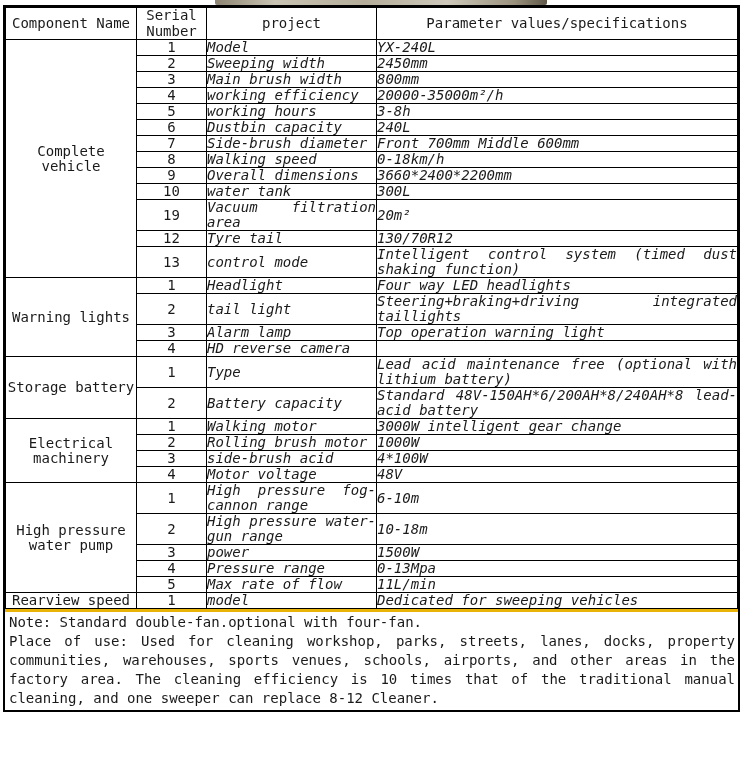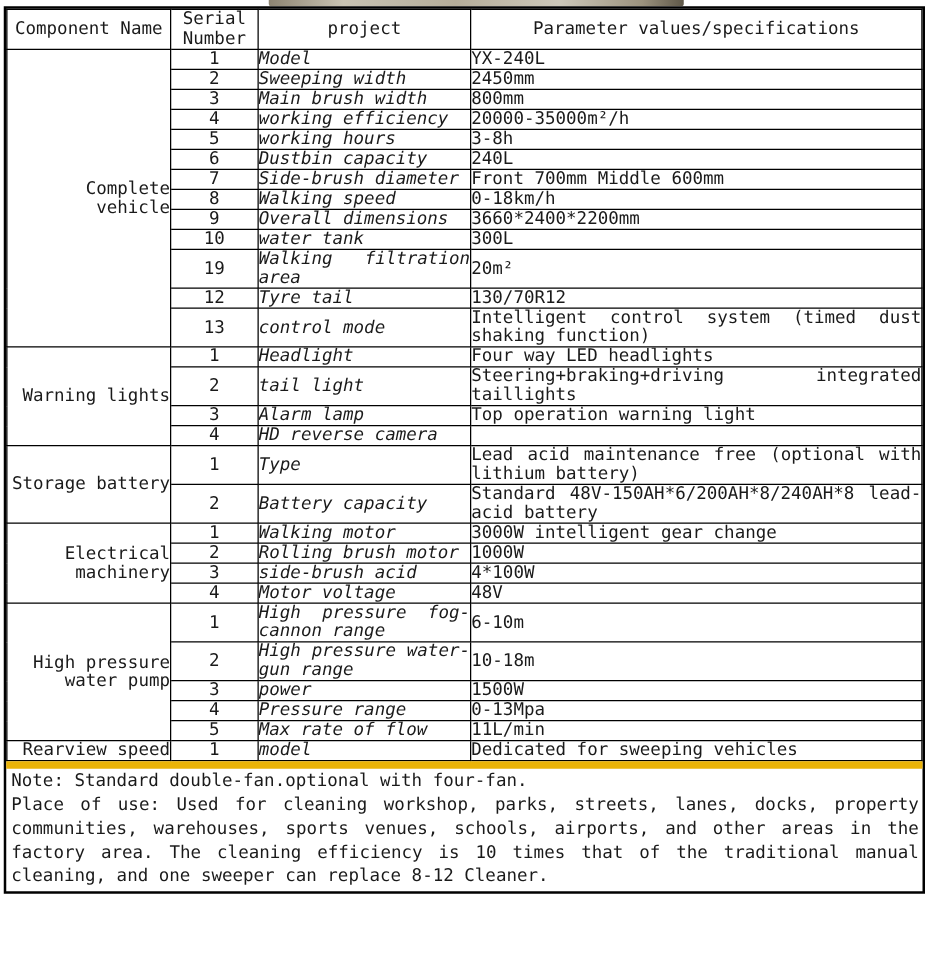--- a/index.html
+++ b/index.html
@@ -51,36 +51,37 @@
     vertical-align: middle;
     padding: 0;
     overflow: hidden;
   }
   table.spec th {
     text-align: center;
     height: 31px;
     line-height: 15.4px;
   }
   td.comp {
-    text-align: right;
+    text-align: center;
   }
   td.serial {
     text-align: center;
   }
   td.project {
     text-align: justify;
     padding: 0 12px 0 4px;
     font-style: italic;
   }
   td.value {
     text-align: justify;
     padding: 0 0 0 5px;
+    font-style: italic;
   }
   .notes {
-    border-top: 6px solid #eab308;
+    border-top: 3px solid #eab308;
     font-size: 14px;
     line-height: 19px;
     padding: 1px 3px 2px 4px;
     text-align: justify;
   }
   .notes p { margin: 0; }
 </style>
 </head>
 <body>
 
@@ -150,21 +151,21 @@
             <td class="project">Overall dimensions</td>
             <td class="value">3660*2400*2200mm</td>
           </tr>
           <tr>
             <td class="serial">10</td>
             <td class="project">water tank</td>
             <td class="value">300L</td>
           </tr>
           <tr>
             <td class="serial">19</td>
-            <td class="project">Walking filtration area</td>
+            <td class="project">Vacuum filtration area</td>
             <td class="value">20m²</td>
           </tr>
           <tr>
             <td class="serial">12</td>
             <td class="project">Tyre tail</td>
             <td class="value">130/70R12</td>
           </tr>
           <tr>
             <td class="serial">13</td>
             <td class="project">control mode</td>

